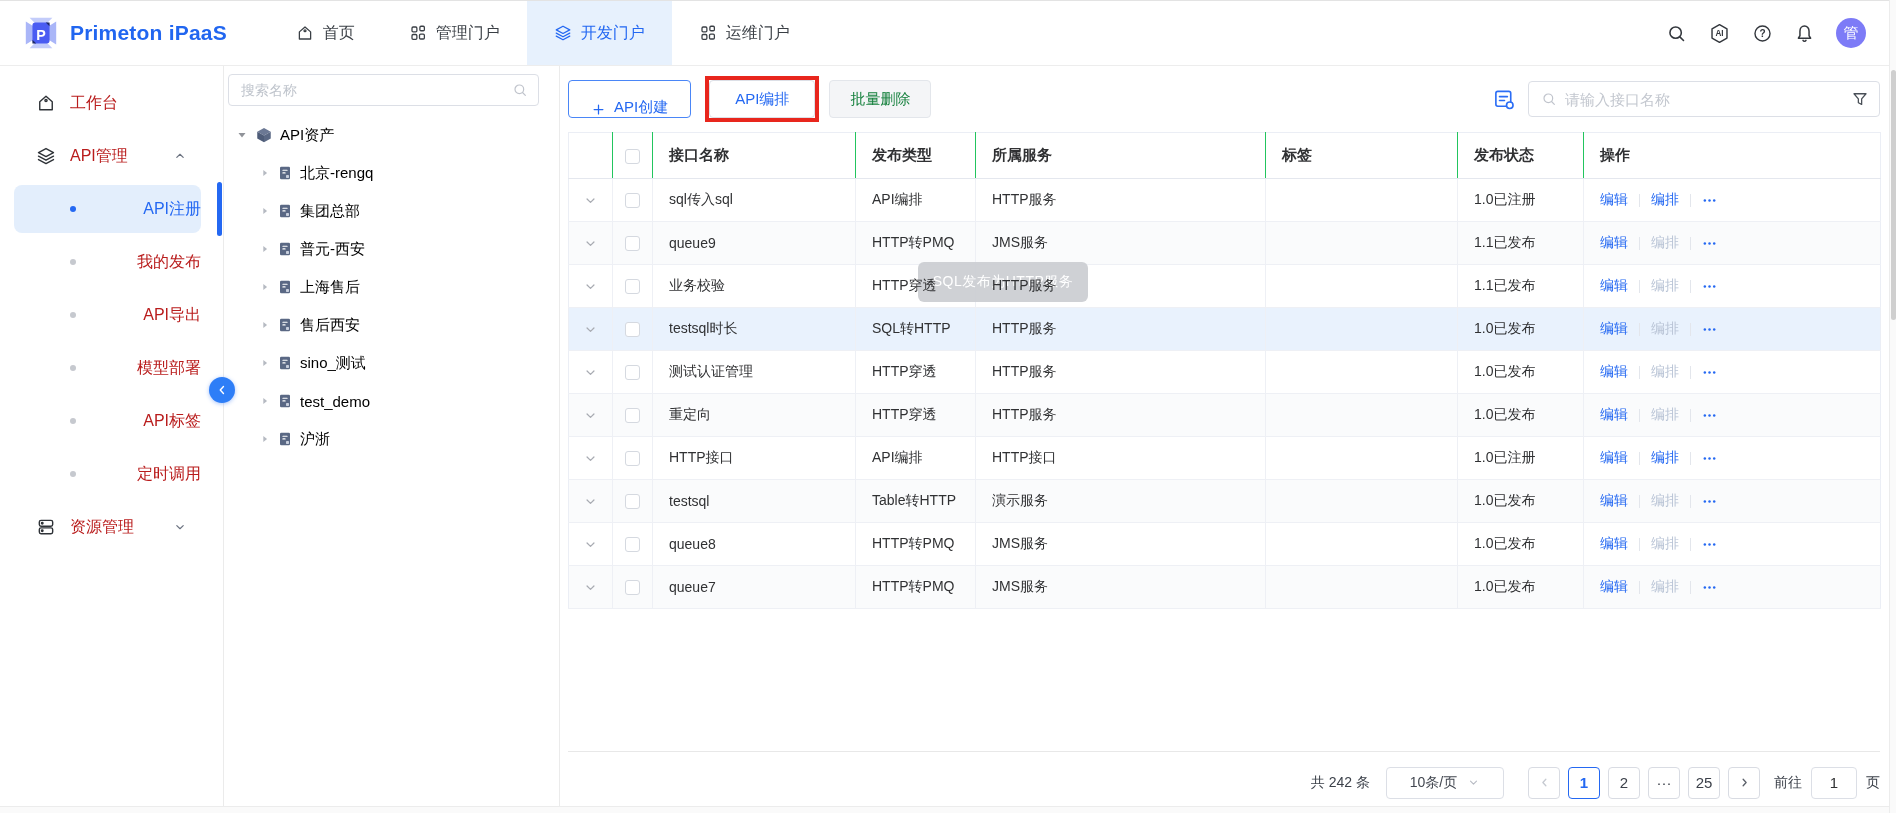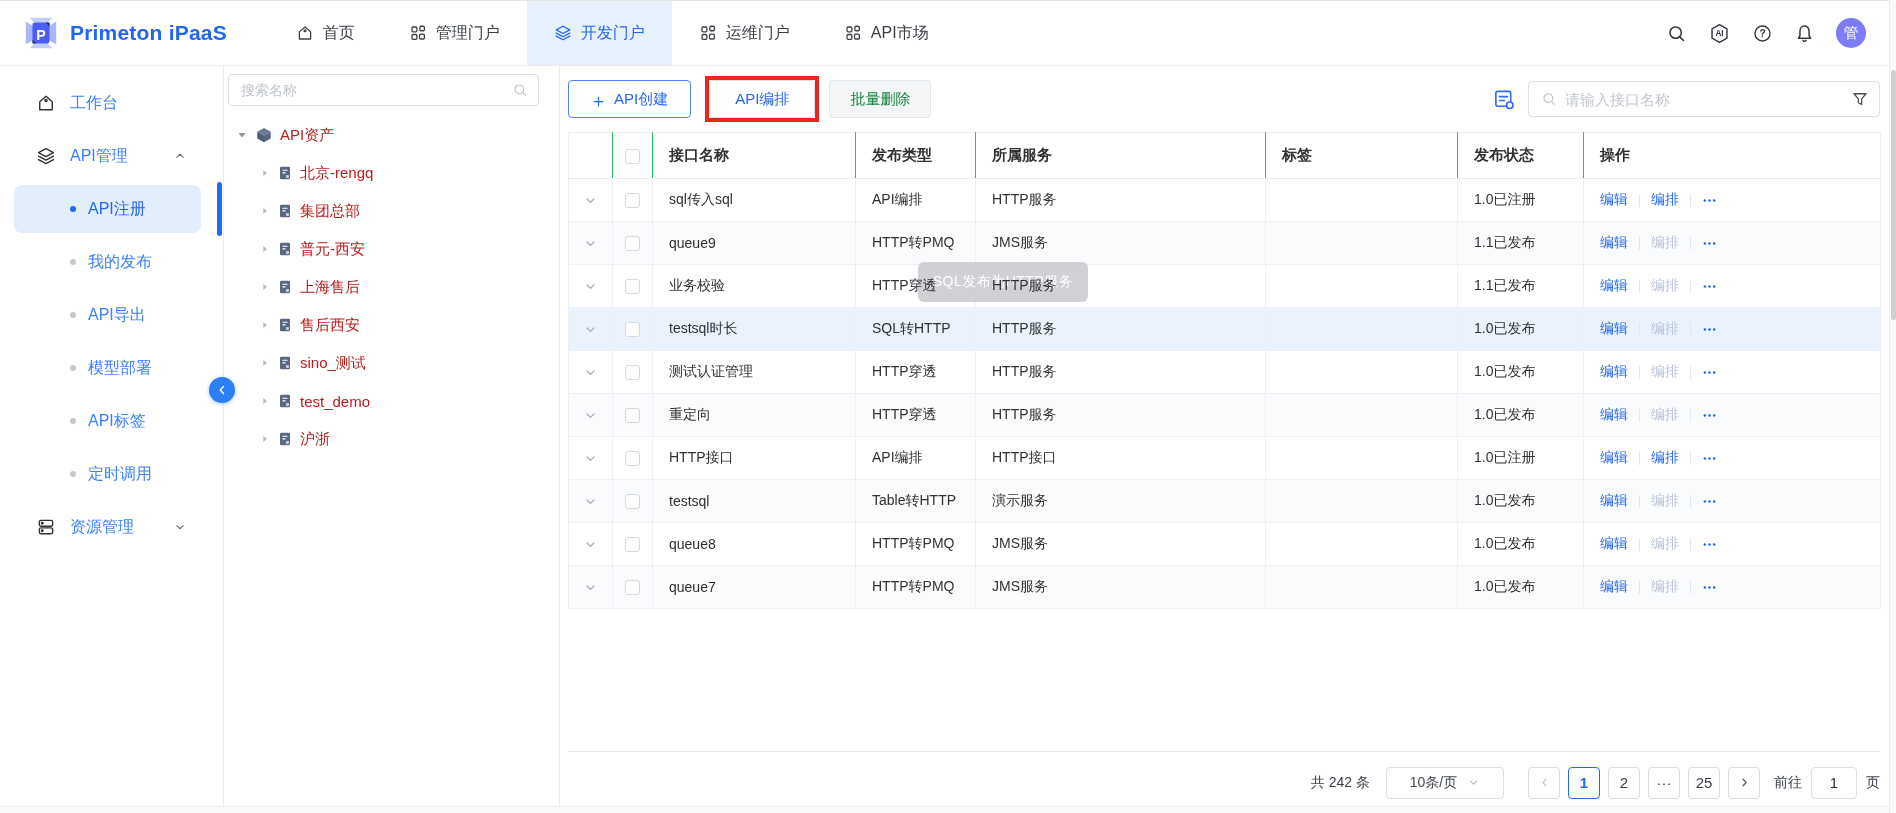--- a/index.html
+++ b/index.html
@@ -18,46 +18,46 @@
   .nav-item.active svg { stroke:#2468f2; }
   .nav-right { margin-left:auto; display:flex; align-items:center; gap:21px; padding-right:30px; }
   .nav-ico { cursor:pointer; }
   .avatar { width:30px; height:30px; border-radius:50%; background:#7d7bf7; color:#fff; font-size:15px; display:flex; align-items:center; justify-content:center; cursor:pointer; }
 
   
   .content { display:flex; height:747px; position:relative; }
 
   
   .sidebar { width:224px; border-right:1px solid #ebebeb; padding-top:8px; flex-shrink:0; }
-  .side-item { height:48px; margin:5px 0; display:flex; align-items:center; gap:14px; padding-left:36px; font-size:16px; color:#3b82f6; cursor:pointer; }
+  .side-item { height:48px; margin:5px 0; display:flex; align-items:center; gap:14px; padding-left:36px; font-size:16px; color:#b91c1c; cursor:pointer; }
   .side-item svg { stroke:#2f3338; flex-shrink:0; }
   .side-item .grp-chev { margin-left:auto; margin-right:36px; }
   .side-item .grp-chev svg { stroke:#6b7280; }
-  .side-item.sub { margin:5px 22px 5px 14px; padding-left:56px; border-radius:8px; gap:12px; position:relative; }
+  .side-item.sub { margin:5px 22px 5px 14px; padding-left:56px; border-radius:8px; gap:12px; position:relative;justify-content:space-between; }
   .dot { width:6px; height:6px; border-radius:50%; background:#c6c9cf; flex-shrink:0; }
   .side-item.sub.active { background:#e3eefc; color:#2468f2; }
   .side-item.sub.active .dot { background:#2468f2; }
   .side-item.sub.active::after { content:""; position:absolute; right:-21px; top:-3px; height:54px; width:5px; border-radius:3px; background:#2468f2; }
 
   .collapse-btn { position:absolute; left:209px; top:311px; width:26px; height:26px; border-radius:50%; background:#2e7ef7; z-index:20; display:flex; align-items:center; justify-content:center; cursor:pointer; box-shadow:0 1px 4px rgba(40,110,245,.4); }
 
   
   .tree-panel { width:336px; border-right:1px solid #ebebeb; padding-top:8px; flex-shrink:0; }
   .tree-search { margin:0 20px 10px 4px; height:32px; border:1px solid #dcdfe6; border-radius:4px; display:flex; align-items:center; padding:0 10px 0 12px; gap:8px; }
   .tree-search input { border:none; outline:none; flex:1; font-size:14px; font-family:inherit; color:#303133; min-width:0; }
   .tree-search input::placeholder { color:#bfc4cc; }
-  .tree-row { height:38px; display:flex; align-items:center; gap:7px; font-size:15px; color:#b91c1c; cursor:pointer; }
+  .tree-row { height:38px; display:flex; align-items:center; gap:7px; font-size:15px; color:#000000; cursor:pointer; }
   .tree-row.root { padding-left:12px; }
   .tree-row.child { padding-left:36px; }
 
   
   .main { flex:1; display:flex; flex-direction:column; padding:14px 16px 0 8px; min-width:0; }
   .toolbar { height:38px; display:flex; align-items:center; flex-shrink:0; }
   .btn { height:38px; border-radius:4px; font-size:15px; font-family:inherit; background:#fff; display:inline-flex; align-items:center; gap:8px; cursor:pointer; }
-  .btn-create { border:1px solid #4a86f7; color:#2468f2; padding:8px 22px;align-items:flex-end; }
+  .btn-create { border:1px solid #4a86f7; color:#2468f2; padding:0 22px;align-items:flex-end; }
   .annotation-box { margin-left:18px; display:inline-flex; outline:4px solid #e8261d; }
   .btn-orch { border:1px solid #dcdfe6; color:#2468f2; padding:0 25px; }
   .btn-del { margin-left:14px; border:1px solid #e3e6eb; background:#f4f5f7; color:#15803d; padding:0 20px; cursor:not-allowed; }
   .toolbar-right { margin-left:auto; display:flex; align-items:center; gap:12px; }
   .search-box { width:352px; height:36px; border:1px solid #dcdfe6; border-radius:4px; display:flex; align-items:center; gap:8px; padding:0 10px 0 12px; }
   .search-box input { border:none; outline:none; flex:1; font-size:15px; font-family:inherit; color:#303133; min-width:0; }
   .search-box input::placeholder { color:#c3c7cf; }
 
   
   .table-wrap { margin-top:14px; position:relative; width:1312px; flex-shrink:0; }
@@ -221,26 +221,20 @@
         <svg width="18" height="18">
             <use href="#i-layers"></use>
           </svg>
         <span>开发门户</span>
       </div>
       <div class="nav-item">
         <svg width="18" height="18">
             <use href="#i-apps"></use>
           </svg>
         <span>运维门户</span>
-      </div>
-      <div class="nav-item">
-        <svg width="18" height="18">
-            <use href="#i-apps"></use>
-          </svg>
-        <span>API市场</span>
       </div>
     </nav>
     <div class="nav-right">
       <svg class="nav-ico" width="21" height="21" style="stroke:#33373d">
           <use href="#i-search"></use>
         </svg>
       <svg class="nav-ico" width="23" height="23" style="stroke:#33373d;color:#33373d">
           <use href="#i-ai"></use>
         </svg>
       <svg class="nav-ico" width="21" height="21" style="stroke:#33373d;color:#33373d">

